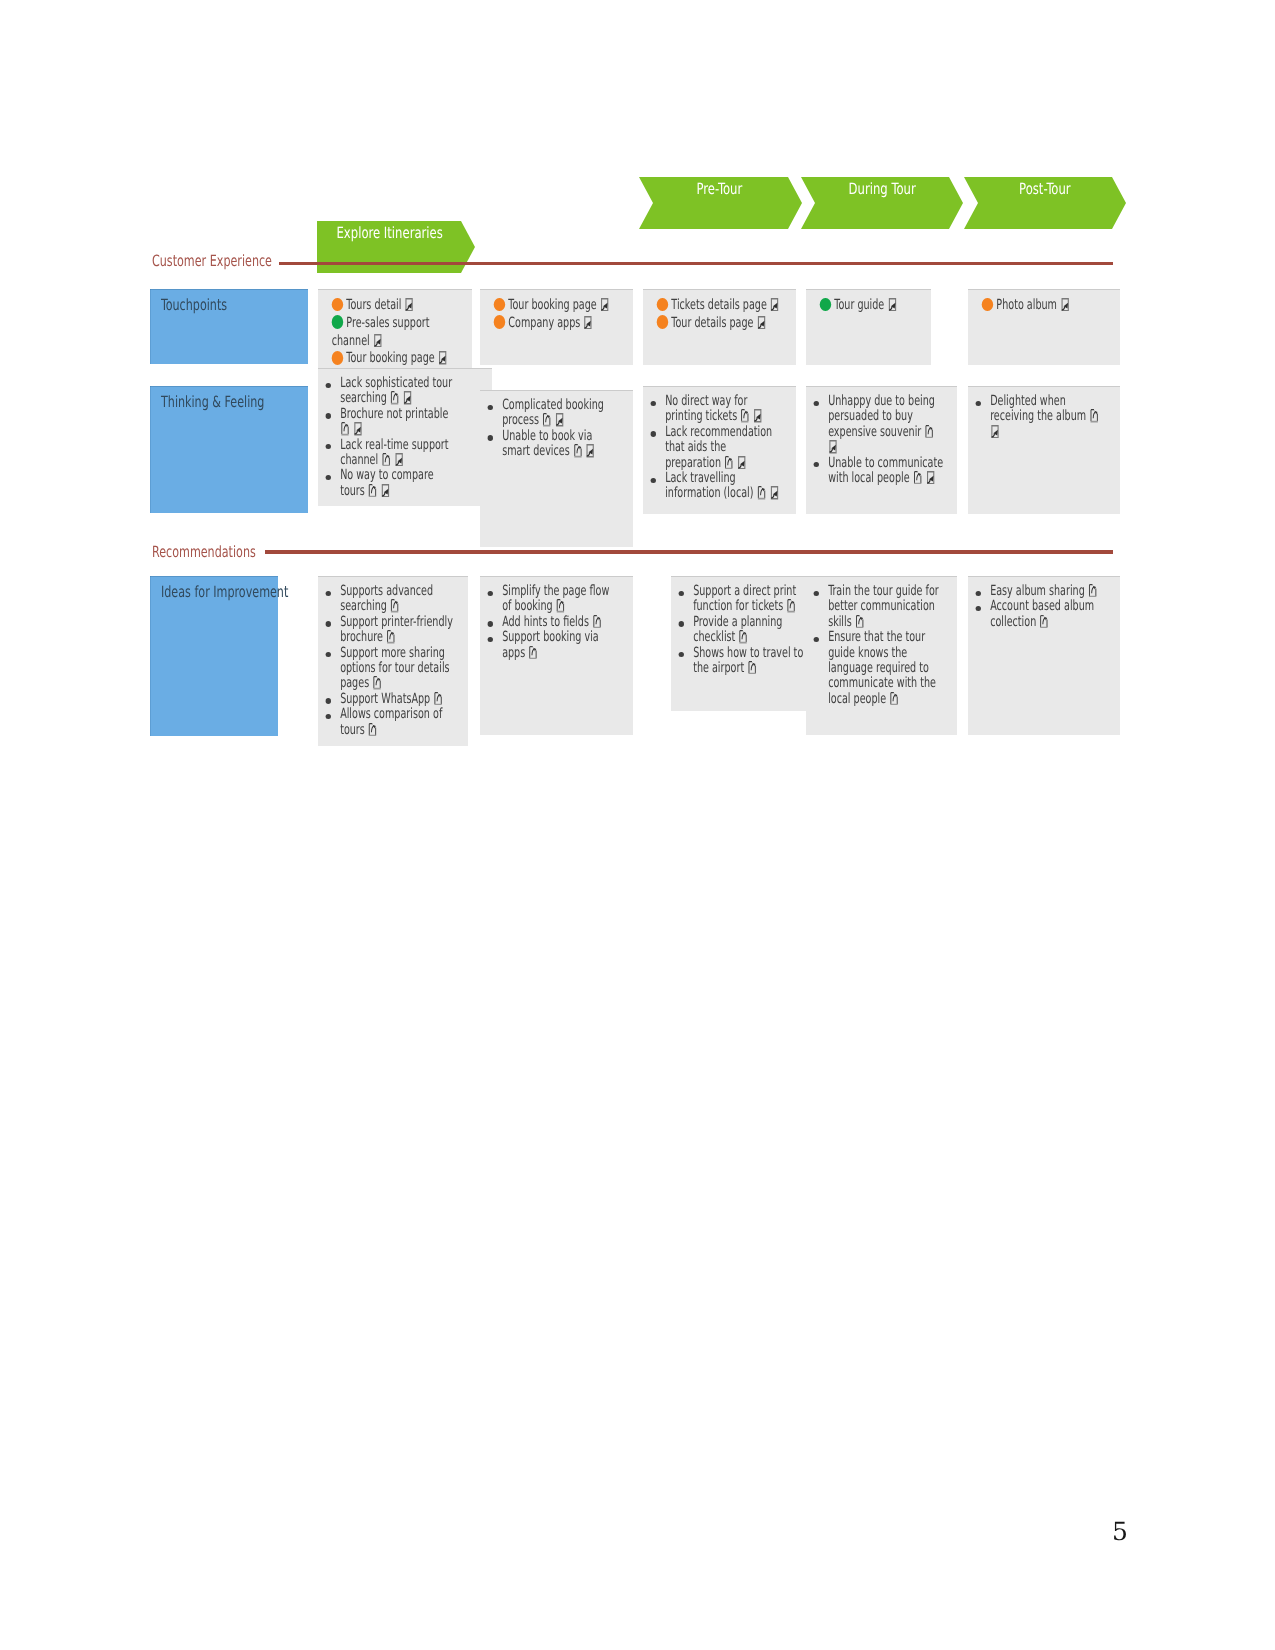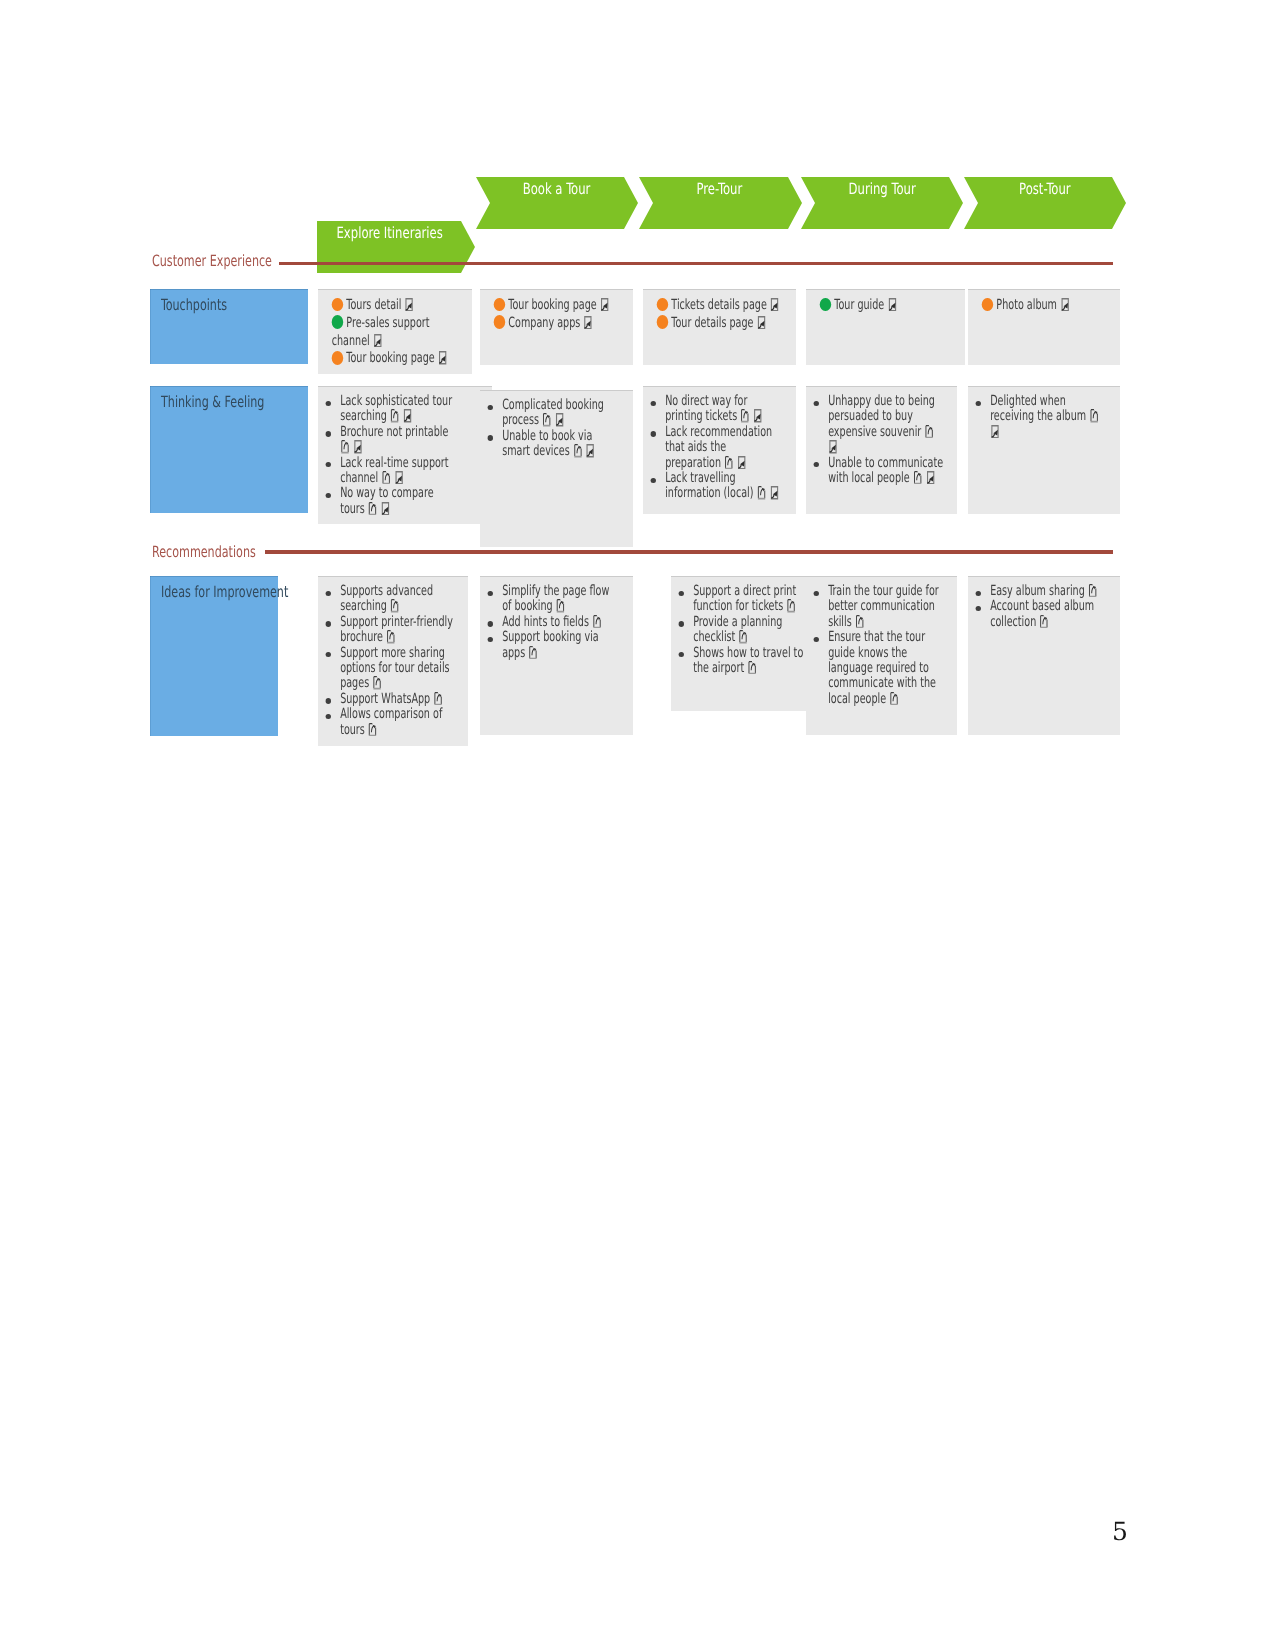--- a/index.html
+++ b/index.html
@@ -94,28 +94,20 @@
 
   <div class="phase-band" id="phase-band">
       <div class="chev" style="left: 317px; width: 158px; margin-top: 44px;">
         <svg width="158" height="52" viewBox="0 0 158 52">
           <path d="M0,0 H144 L158,26 L144,52 H0 Z" fill="#7ec225"></path>
         </svg>
         <div class="lab" style="left:-7.600000000000023px;width:160px">
           <span>Explore Itineraries</span>
         </div>
       </div>
-      <div class="chev" style="left: 476px; width: 162px;">
-        <svg width="162" height="52" viewBox="0 0 162 52">
-          <path d="M0,0 H148 L162,26 L148,52 H0 L14,26 Z" fill="#7ec225"></path>
-        </svg>
-        <div class="lab" style="left:0.6000000000000227px;width:160px">
-          <span>Book a Tour</span>
-        </div>
-      </div>
       <div class="chev" style="left: 639px; width: 163px;">
         <svg width="163" height="52" viewBox="0 0 163 52">
           <path d="M0,0 H149 L163,26 L149,52 H0 L14,26 Z" fill="#7ec225"></path>
         </svg>
         <div class="lab" style="left:0.7000000000000455px;width:160px">
           <span>Pre-Tour</span>
         </div>
       </div>
       <div class="chev" style="left: 801px; width: 162px; text-align: center;">
         <svg width="162" height="52" viewBox="0 0 162 52">
@@ -191,21 +183,21 @@
                   <path d="M26 80 L82 46 L74 100 Z" fill="#2e2e2e"></path>
                 </svg></span></li>
             <li><span class="sdot o"></span><span>Tour details page</span> <span class="ic"><svg width="12.75" height="13.4" viewBox="0 0 92 128">
                   <path d="M7 7 H85 V121 H7 Z" fill="none" stroke="#787878" stroke-width="14"></path>
                   <path d="M4 112 C22 118 34 104 40 84" fill="none" stroke="#2e2e2e" stroke-width="14"></path>
                   <path d="M26 80 L82 46 L74 100 Z" fill="#2e2e2e"></path>
                 </svg></span></li>
           </ul>
         </div>
       </div>
-      <div class="cell dot" style="left: 806px; top: 289px; width: 159px; height: 75.5px;">
+      <div class="cell dot" style="left: 806px; top: 289px; width: 125px; height: 75.5px;">
         <div class="inner" style="width: 197.903px;">
           <ul>
             <li><span class="sdot g"></span><span>Tour guide</span> <span class="ic"><svg width="12.75" height="13.4" viewBox="0 0 92 128">
                   <path d="M7 7 H85 V121 H7 Z" fill="none" stroke="#787878" stroke-width="14"></path>
                   <path d="M4 112 C22 118 34 104 40 84" fill="none" stroke="#2e2e2e" stroke-width="14"></path>
                   <path d="M26 80 L82 46 L74 100 Z" fill="#2e2e2e"></path>
                 </svg></span></li>
           </ul>
         </div>
       </div>
@@ -216,21 +208,21 @@
                   <path d="M7 7 H85 V121 H7 Z" fill="none" stroke="#787878" stroke-width="14"></path>
                   <path d="M4 112 C22 118 34 104 40 84" fill="none" stroke="#2e2e2e" stroke-width="14"></path>
                   <path d="M26 80 L82 46 L74 100 Z" fill="#2e2e2e"></path>
                 </svg></span></li>
           </ul>
         </div>
       </div>
       <div class="rowlab" style="left: 150px; top: 386px; width: 158px; height: 126.5px;">
         <span class="t">Thinking &amp; Feeling</span>
       </div>
-      <div class="cell bul" style="left: 318px; top: 386px; width: 174px; height: 137.5px; text-decoration: underline;">
+      <div class="cell bul" style="left: 318px; top: 368px; width: 174px; height: 137.5px; text-decoration: underline;">
         <div class="inner" style="width: 196.592px;">
           <ul>
             <li><span>Lack sophisticated tour searching</span> <span class="ic"><svg width="12.75" height="13.4" viewBox="0 0 92 128">
                   <path d="M6 6 H44" fill="none" stroke="#3f3f3f" stroke-width="11"></path>
                   <path d="M6 6 V115" fill="none" stroke="#3f3f3f" stroke-width="12"></path>
                   <path d="M86 44 V115" fill="none" stroke="#3f3f3f" stroke-width="12"></path>
                   <path d="M0 120 H92" fill="none" stroke="#9a9a9a" stroke-width="16"></path>
                   <path d="M34 88 C34 54 46 36 64 28" fill="none" stroke="#333333" stroke-width="12"></path>
                   <path d="M42 14 L88 28 L70 52 L62 32 Z" fill="#333333"></path>
                 </svg></span> <span class="ic"><svg width="12.75" height="13.4" viewBox="0 0 92 128">

